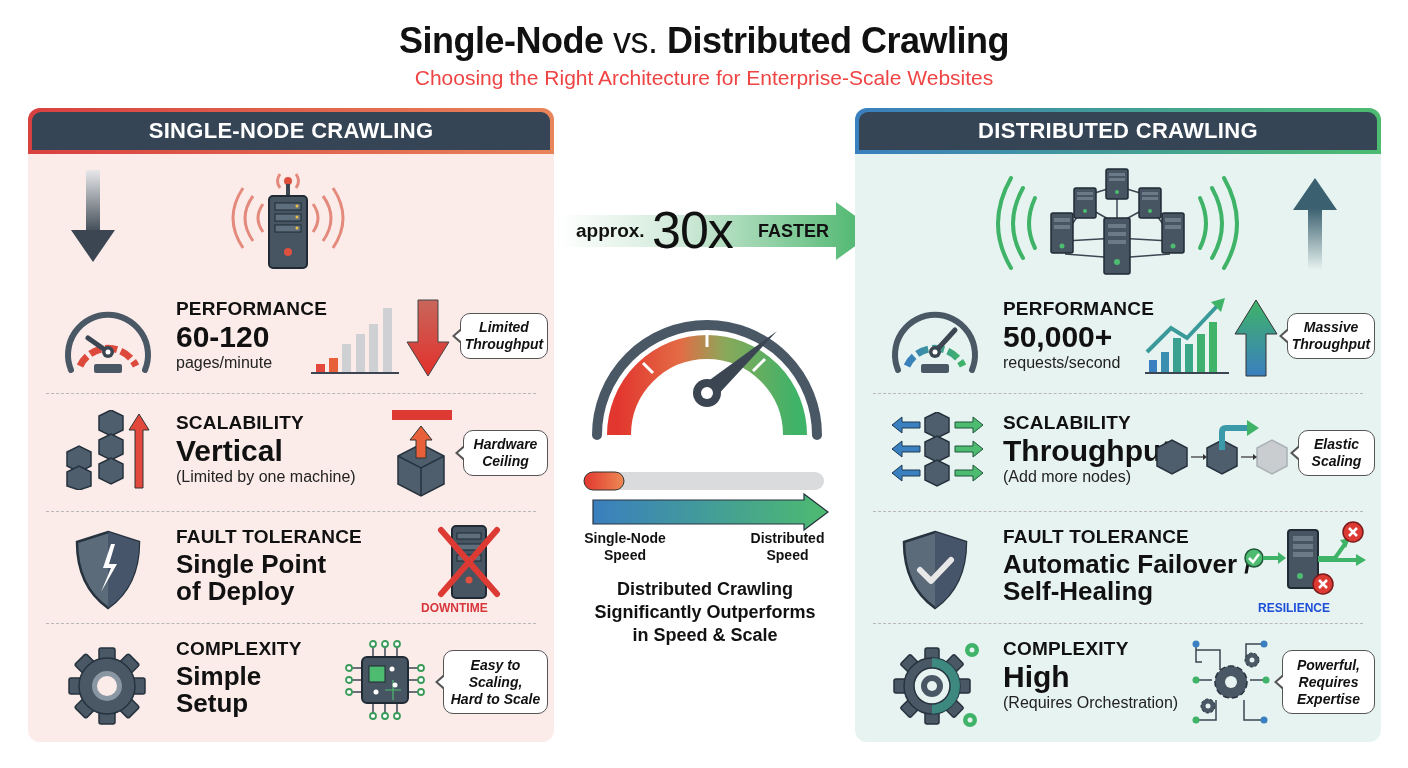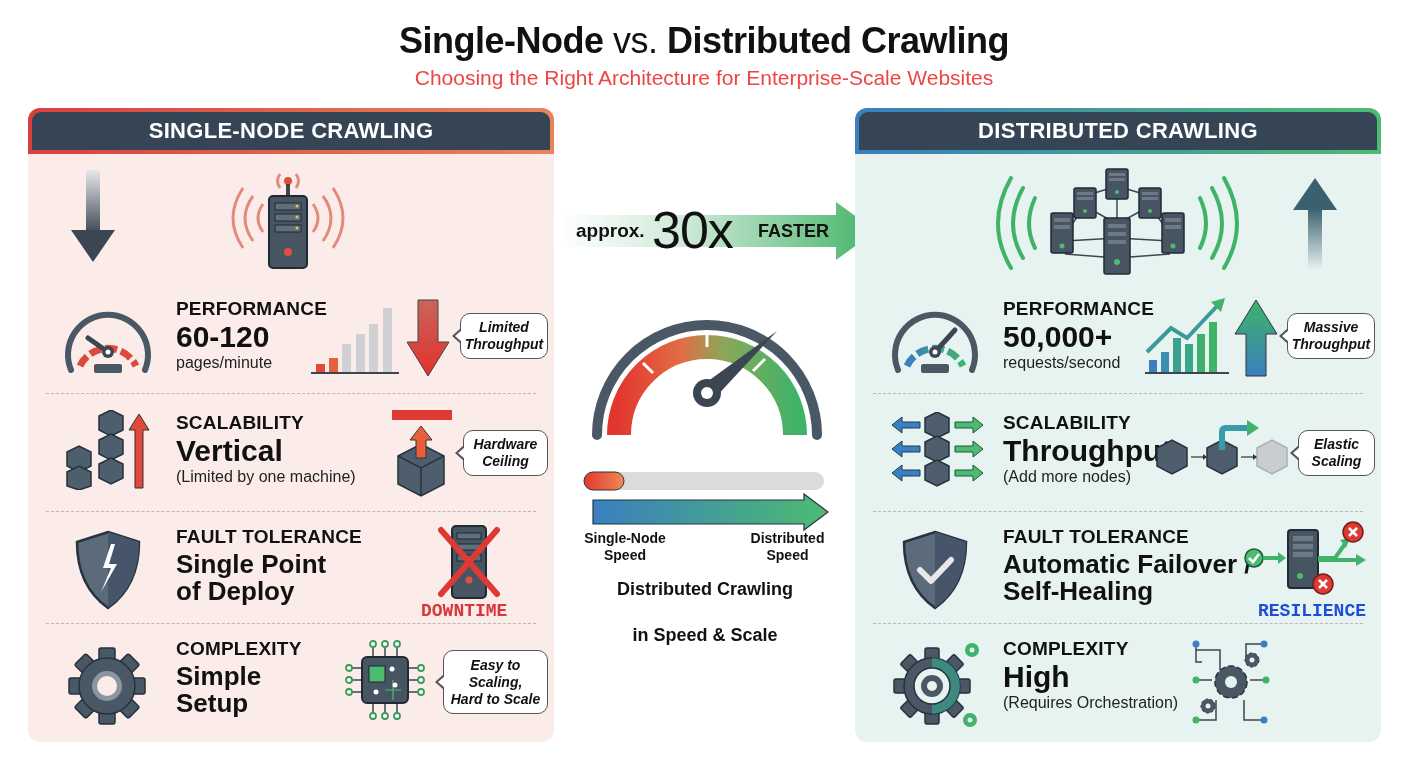--- a/index.html
+++ b/index.html
@@ -24,21 +24,21 @@
   .label { position: absolute; left: 133px; font-weight: bold; font-size: 19px; letter-spacing: 0.2px; }
   .value { position: absolute; left: 133px; font-weight: bold; font-size: 26px; line-height: 27px; }
   .value.big { font-size: 30px; }
   .sub { position: absolute; left: 133px; font-size: 16px; color: #222; }
 
   .bubble { position: absolute; background: #fff; border: 1.5px solid #555; border-radius: 10px; font-weight: bold; font-size: 14px; text-align: center; display: flex; align-items: center; justify-content: center; line-height: 17px; font-style: italic; }
   .bubble::before { content: ""; position: absolute; left: -9px; top: 50%; margin-top: -8px; border-top: 8px solid transparent; border-bottom: 8px solid transparent; border-right: 9px solid #555; }
   .bubble::after { content: ""; position: absolute; left: -6px; top: 50%; margin-top: -6px; border-top: 6px solid transparent; border-bottom: 6px solid transparent; border-right: 7px solid #fff; }
 
   .icon { position: absolute; }
-  .status-word { position: absolute; font-weight: bold; font-size: 18px; font-family: Liberation Mono, monospace; }
+  .status-word { position: absolute; font-weight: bold; font-size: 12px; }
 
   .center-arrow { position: absolute; left: 558px; top: 202px; width: 320px; height: 58px; }
   .approx { position: absolute; left: 18px; top: 18px; font-weight: bold; font-size: 19px; }
   .times { position: absolute; left: 94px; top: -2px; font-weight: normal; font-size: 52px; letter-spacing: -1px; }
   .faster { position: absolute; left: 200px; top: 19px; font-weight: bold; font-size: 18px; }
 
   .speed-label { position: absolute; font-weight: bold; font-size: 14px; text-align: center; line-height: 17px; }
   .conclusion { position: absolute; left: 570px; top: 578px; width: 270px; text-align: center; font-weight: bold; font-size: 18px; line-height: 23px; }
 </style>
 </head>
@@ -288,21 +288,21 @@
   <rect x="2" y="2" width="40" height="18" rx="9" fill="url(#gsmall)" stroke="#333" stroke-width="1"></rect>
   <polygon points="11,30 222,30 222,24 246,42 222,60 222,54 11,54 Q2,54 2,42 Q2,30 11,30" fill="url(#gbig)" stroke="#26323e" stroke-width="1.2"></polygon>
 </svg>
 <div class="speed-label" style="left:575px;top:530px;width:100px">
   <span>Single-Node</span><br><span>Speed</span>
 </div>
 <div class="speed-label" style="left:740px;top:530px;width:95px">
   <span>Distributed</span><br><span>Speed</span>
 </div>
 <div class="conclusion">
-  <span>Distributed Crawling</span><br><br><span>in Speed &amp; Scale</span>
+  <span>Distributed Crawling</span><br><span>Significantly Outperforms</span><br><span>in Speed &amp; Scale</span>
 </div>
 
 <div class="panel right">
   <div class="panel-header">
     <div class="inner">DISTRIBUTED CRAWLING</div>
   </div>
 
   <svg class="icon" style="left:130px;top:58px" width="265" height="110" viewBox="0 0 265 110">
     <g fill="none" stroke="#3fb368" stroke-width="4" stroke-linecap="round">
       <path d="M26,12 Q0,58 26,102"></path>
@@ -541,14 +541,17 @@
       <g transform="translate(39,42)">
         <circle r="16" fill="#4a5866" stroke="#26323e" stroke-width="1.5" stroke-dasharray="6 3"></circle>
         <circle r="13" fill="#4a5866"></circle>
         <circle r="6" fill="#e7f3f0"></circle>
       </g>
       <circle cx="60" cy="20" r="7" fill="#4a5866" stroke="#26323e" stroke-width="1" stroke-dasharray="3 2"></circle>
         <circle cx="60" cy="20" r="2.5" fill="#e7f3f0"></circle>
       <circle cx="16" cy="66" r="7" fill="#4a5866" stroke="#26323e" stroke-width="1" stroke-dasharray="3 2"></circle>
         <circle cx="16" cy="66" r="2.5" fill="#e7f3f0"></circle>
     </svg>
+    <div class="bubble" style="left:412px;top:22px;width:93px;height:64px">
+      <span><span>Powerful,</span><br><span>Requires</span><br><span>Expertise</span></span>
+    </div>
   </div>
 </div>
 
 </body></html>

